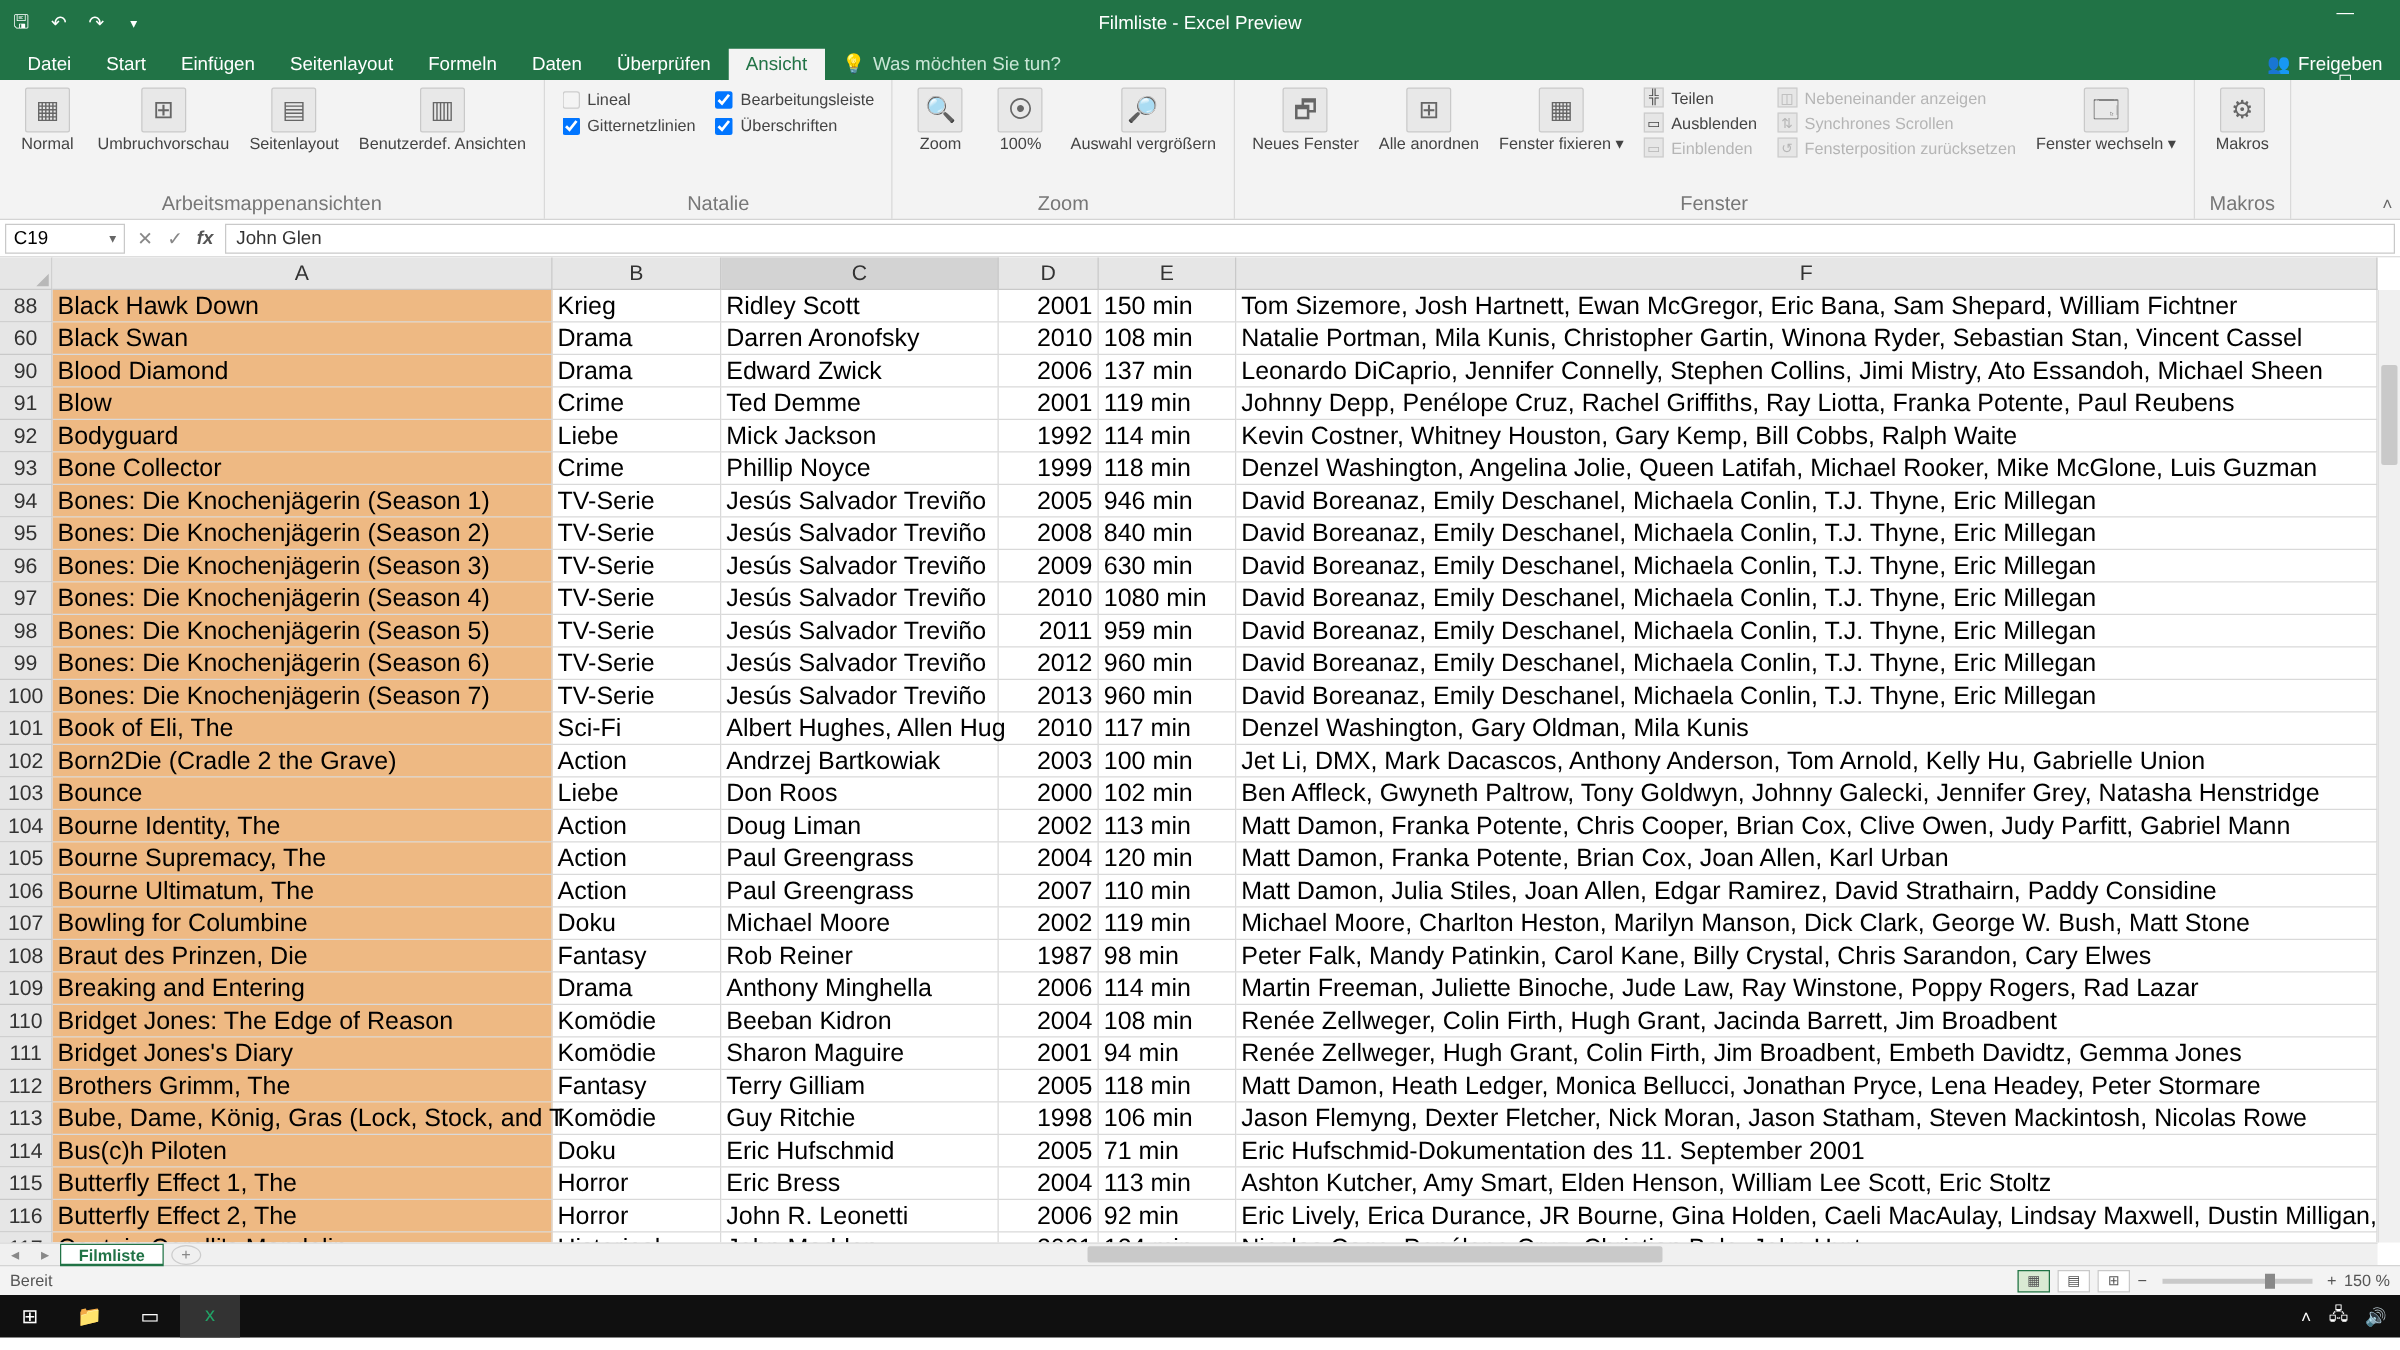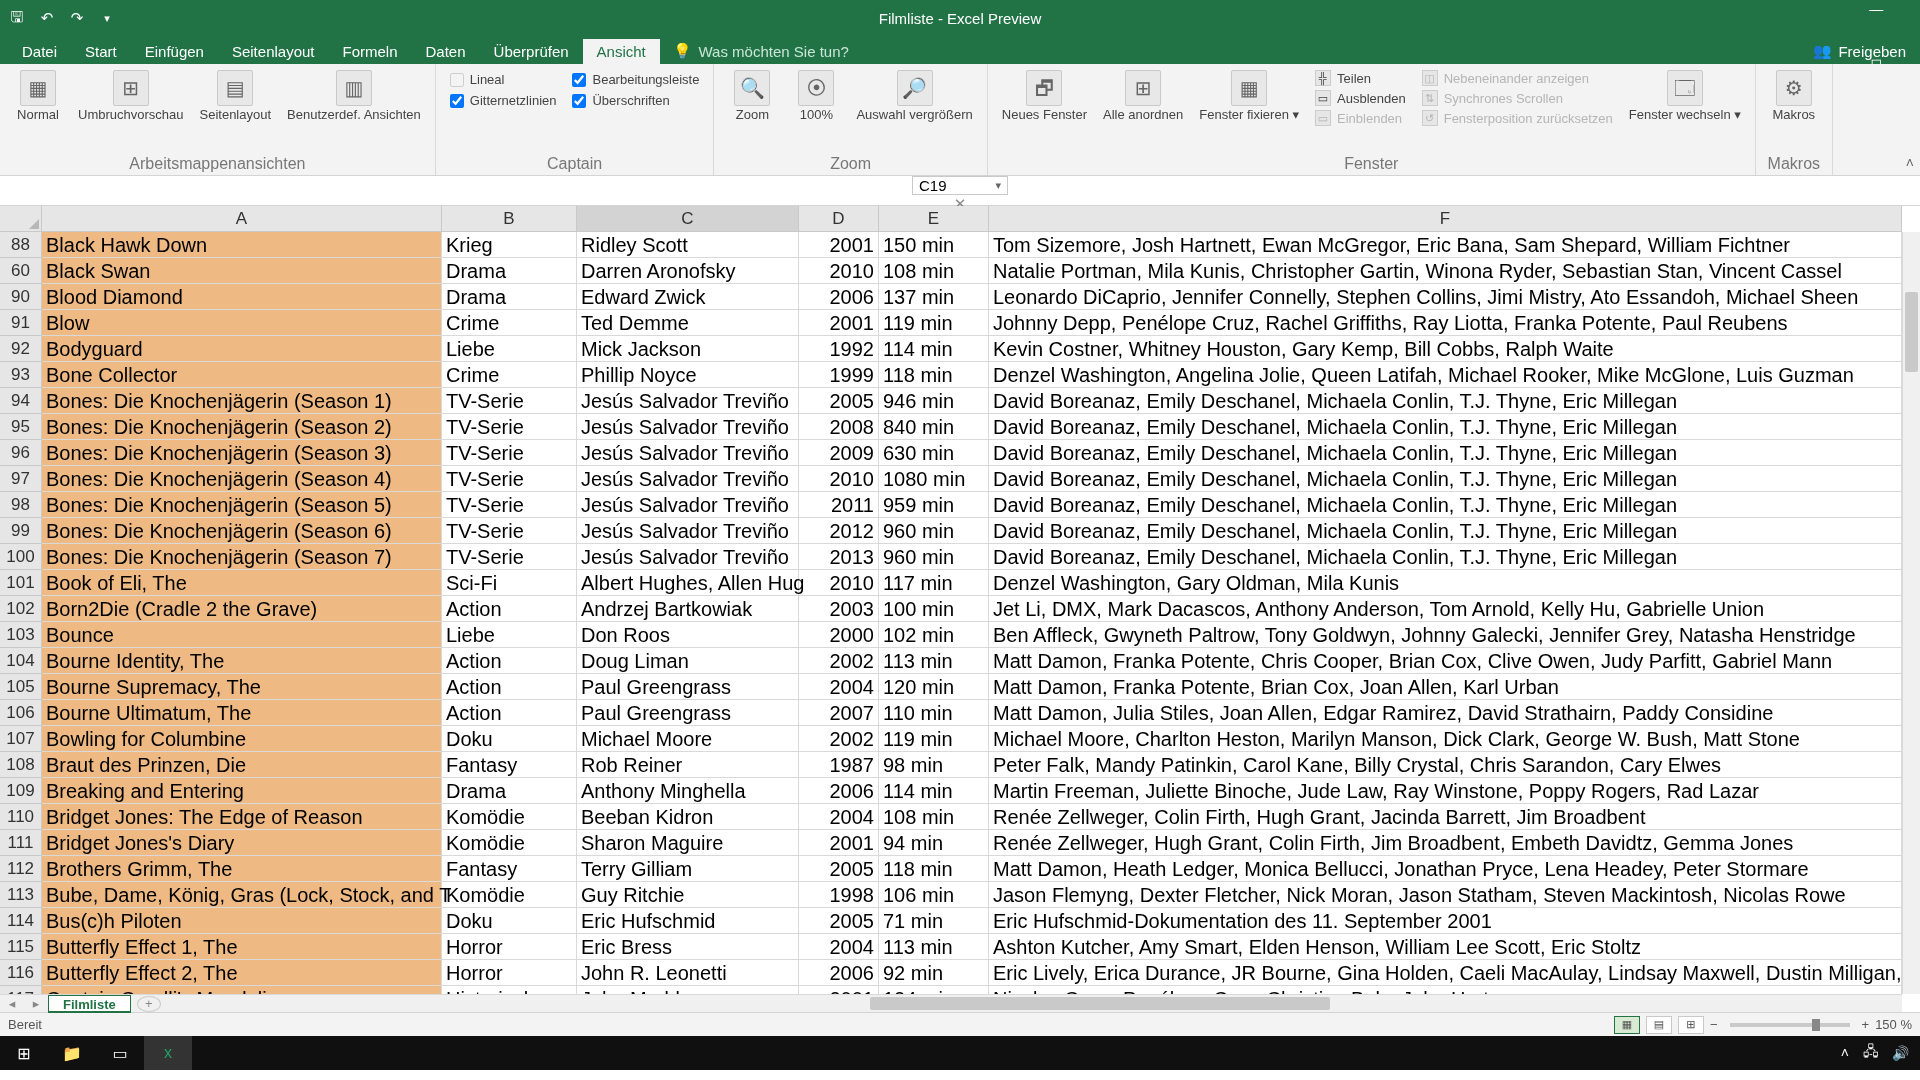--- a/index.html
+++ b/index.html
@@ -30,21 +30,21 @@
 .chk-col { display:flex; flex-direction:column; gap:6px; padding:4px 6px; }
 .chk { display:flex; align-items:center; gap:6px; white-space:nowrap; }
 .chk input { width:14px; height:14px; }
 .item-col { display:flex; flex-direction:column; gap:4px; padding:2px 6px; }
 .item-row { display:flex; align-items:center; gap:6px; white-space:nowrap; color:#444; }
 .item-row.disabled { color:#b5b5b5; }
 .item-row .sm-ico { width:16px; height:16px; background:#e6e6e6; border:1px solid #ccc; font-size:11px; display:flex; align-items:center; justify-content:center; }
 .ribbon .collapse { position:absolute; right:6px; bottom:4px; font-size:14px; color:#666; }
 
 
-.formula-bar { height:30px; border-bottom:1px solid #d4d4d4; display:flex; align-items:center; font-size:15px; background:#fff;flex-direction:column; }
+.formula-bar { height:30px; border-bottom:1px solid #d4d4d4; display:flex; align-items:center; font-size:15px; background:#fff; }
 .name-box { width:96px; height:24px; border:1px solid #c9c9c9; margin:0 4px; display:flex; align-items:center; padding:0 6px; background:#fff; }
 .name-box .dd { margin-left:auto; font-size:11px; color:#666; }
 .fb-btn { width:24px; height:24px; display:flex; align-items:center; justify-content:center; color:#888; font-size:15px; }
 .fx { font-style:italic; font-weight:bold; color:#555; }
 .formula-input { flex:1; height:24px; border:1px solid #c9c9c9; margin:0 4px; padding:0 8px; background:#fff; display:flex; align-items:center; color:#333; }
 
 
 .sheet-area { position:relative; height:806px; background:#fff; }
 .corner { position:absolute; left:0; top:0; width:42px; height:26px; background:#e6e6e6; border-right:1px solid #c9c9c9; border-bottom:1px solid #c9c9c9; display:flex; align-items:flex-end; justify-content:flex-end; padding:2px; }
 .corner::after { content:""; border-left:10px solid transparent; border-bottom:10px solid #b8b8b8; }
@@ -163,21 +163,21 @@
         <label class="chk">
             <input type="checkbox" checked="" style="">
             <span>Bearbeitungsleiste</span>
           </label>
         <label class="chk">
             <input type="checkbox" checked="" style="">
             <span>Überschriften</span>
           </label>
       </div>
     </div>
-    <div class="label">Captain</div>
+    <div class="label">Natalie</div>
   </div>
   <div class="ribbon-group">
     <div class="controls">
       <div class="big-btn">
           <div class="ico">🔍</div>
           <span>Zoom</span>
         </div>
       <div class="big-btn">
           <div class="ico">⦿</div>
           <span>100%</span>

